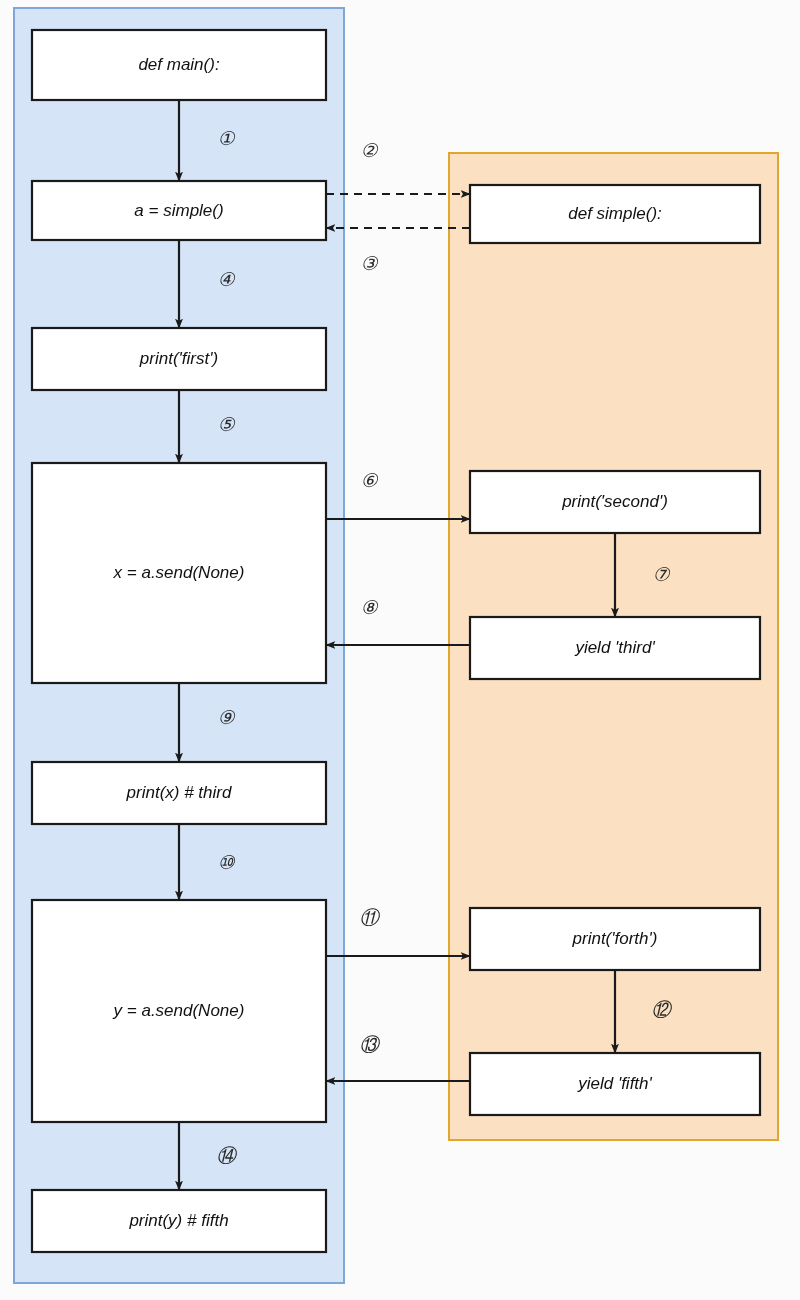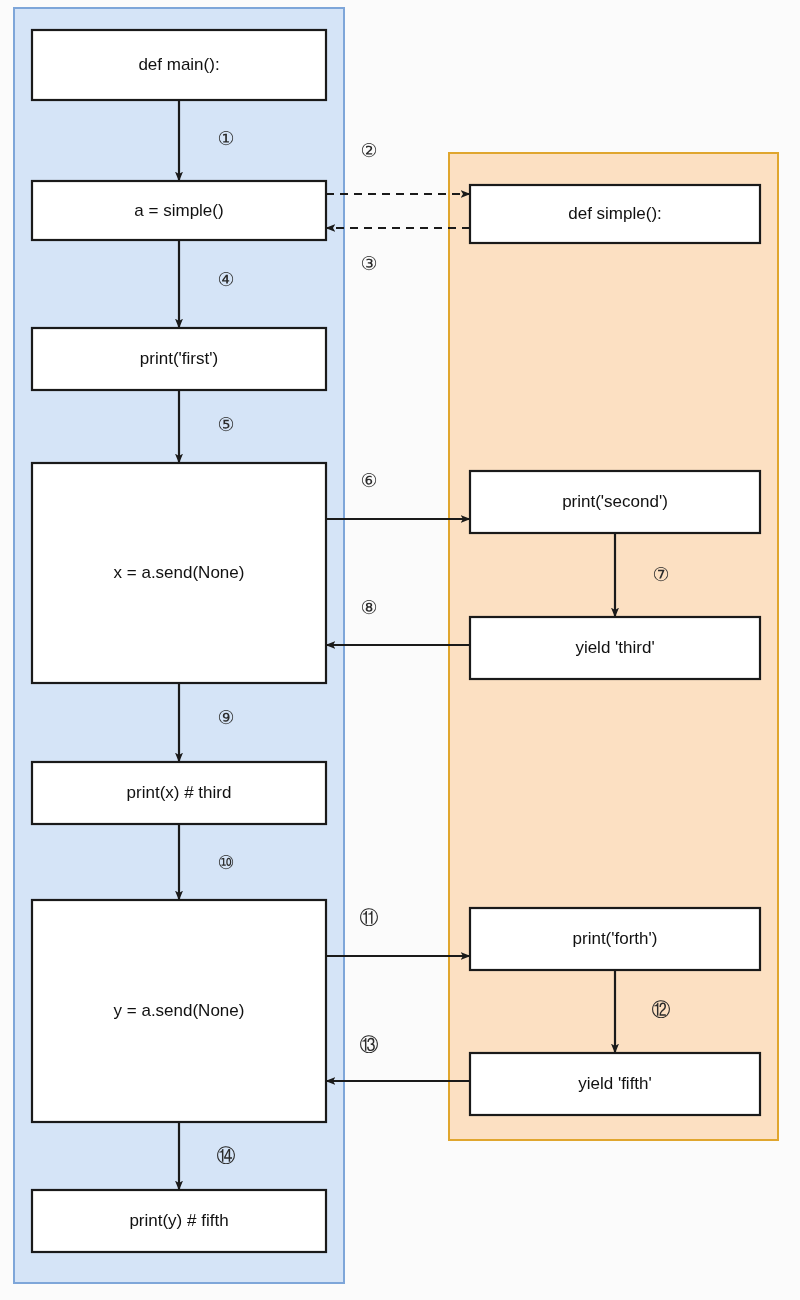--- a/index.html
+++ b/index.html
@@ -7,20 +7,21 @@
     padding: 0;
     background: #ffffff;
     font-family: "Liberation Sans", sans-serif;
   }
   #stage {
     position: relative;
     width: 800px;
     height: 1300px;
     background: #fbfbfb;
     overflow: hidden;
+    font-style: italic;
   }
   svg.diagram {
     position: absolute;
     left: 0;
     top: 0;
     width: 800px;
     height: 1300px;
     display: block;
   }
   .panel-rect { stroke-width: 2; }

